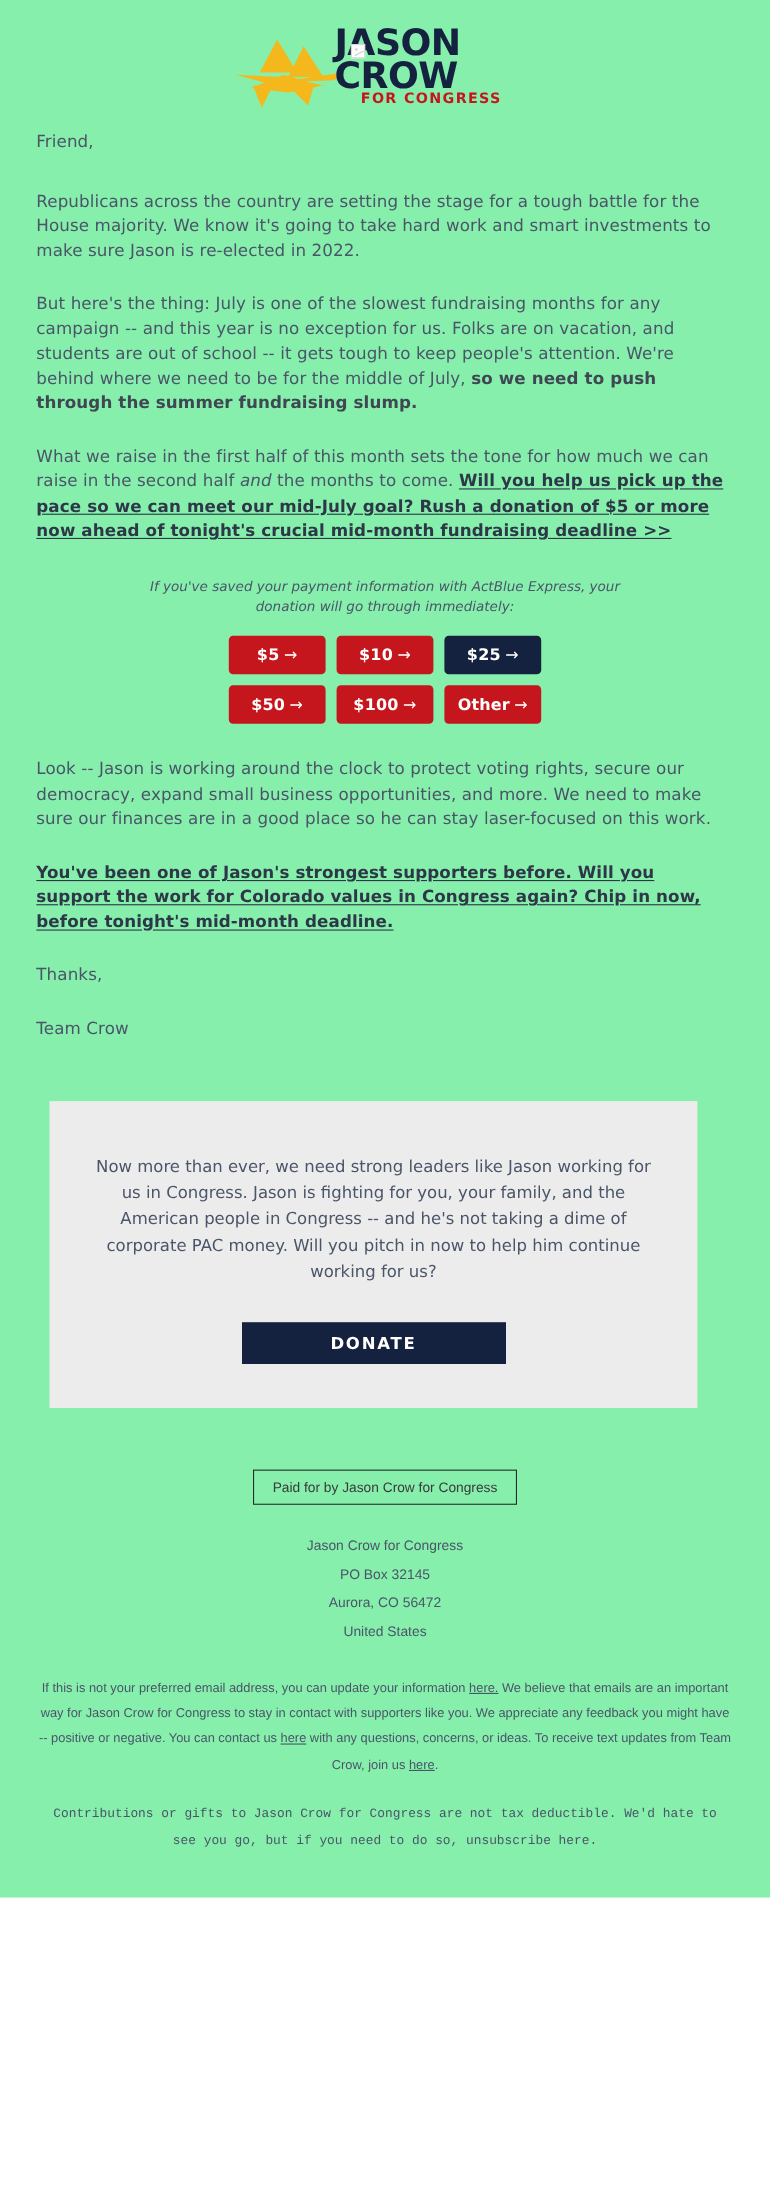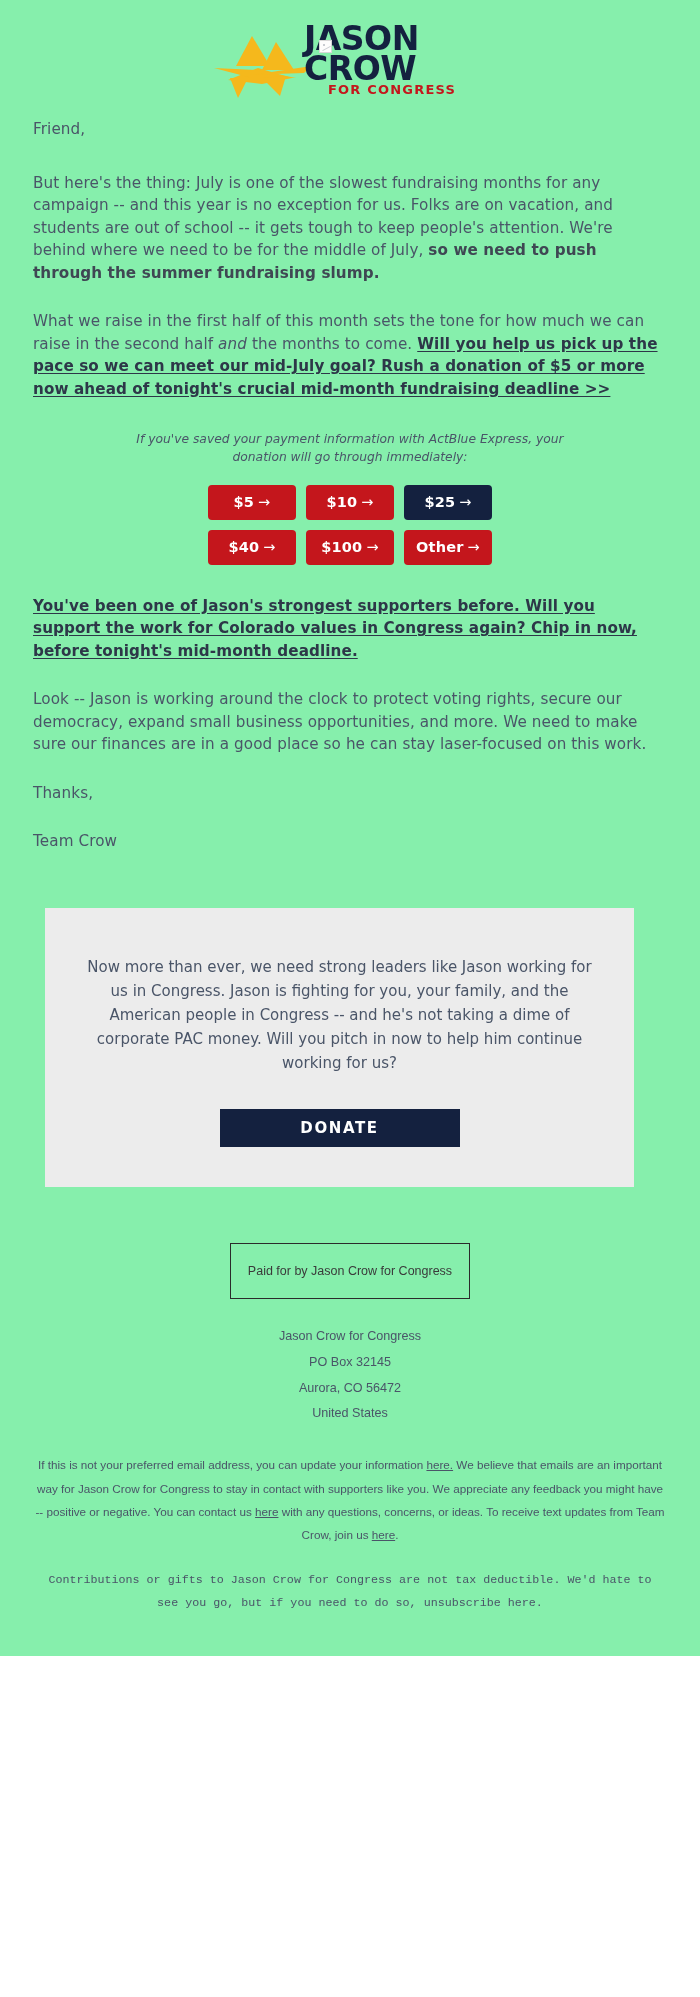--- a/index.html
+++ b/index.html
@@ -148,21 +148,21 @@
     border: none;
     cursor: pointer;
     font-family: "DejaVu Sans", sans-serif;
   }
 
   
   .paidfor-wrap { text-align: center; margin-top: 56px; }
   .paidfor {
     display: inline-block;
     border: 1px solid #2b2b2b;
-    padding: 20px 17px;
+    padding: 8px 17px;
     font-family: "Liberation Sans", sans-serif;
     font-size: 12.5px;
     color: #3a3a3a;
   }
 
   
   .address {
     text-align: center;
     margin-top: 25px;
     font-family: "Liberation Sans", sans-serif;
@@ -213,20 +213,21 @@
         <text x="128" y="76" font-family="'DejaVu Sans', sans-serif" font-size="13" font-weight="bold" fill="#c4161c" letter-spacing="1.2">FOR CONGRESS</text>
       </svg>
       <span class="broken-img"></span>
     </div>
   </div>
 
   <div class="body-col">
 
     <p class="copy first">Friend,</p>
 
+    <p class="copy">Republicans across the country are setting the stage for a tough battle for the House majority. We know it's going to take hard work and smart investments to make sure Jason is re-elected in 2022.</p>
 
     <p class="copy"><span>But here's the thing: July is one of the slowest fundraising months for any campaign -- and this year is no exception for us. Folks are on vacation, and students are out of school -- it gets tough to keep people's attention. We're behind where we need to be for the middle of July, </span><span class="b">so we need to push through the summer fundraising slump.</span></p>
 
     <p class="copy"><span>What we raise in the first half of this month sets the tone for how much we can raise in the second half </span><span class="i">and</span><span> the months to come. </span><a class="inline-link" href="#">Will you help us pick up the pace so we can meet our mid-July goal? Rush a donation of $5 or more now ahead of tonight's crucial mid-month fundraising deadline &gt;&gt;</a></p>
 
     <div class="express-note">If you've saved your payment information with ActBlue Express, your donation will go through immediately:</div>
 
     <div class="amount-grid">
       <div class="amount-row">
         <a class="amt-btn red" href="#">
@@ -237,37 +238,37 @@
             <span>$10</span>
             <span class="arrow">→</span>
           </a>
         <a class="amt-btn navy" href="#">
             <span>$25</span>
             <span class="arrow">→</span>
           </a>
       </div>
       <div class="amount-row">
         <a class="amt-btn red" href="#">
-            <span>$40</span>
+            <span>$50</span>
             <span class="arrow">→</span>
           </a>
         <a class="amt-btn red" href="#">
             <span>$100</span>
             <span class="arrow">→</span>
           </a>
         <a class="amt-btn red" href="#">
             <span>Other</span>
             <span class="arrow">→</span>
           </a>
       </div>
     </div>
 
+    <p class="copy">Look -- Jason is working around the clock to protect voting rights, secure our democracy, expand small business opportunities, and more. We need to make sure our finances are in a good place so he can stay laser-focused on this work.</p>
+
     <p class="copy"><a class="inline-link" href="#">You've been one of Jason's strongest supporters before. Will you support the work for Colorado values in Congress again? Chip in now, before tonight's mid-month deadline.</a></p>
-
-    <p class="copy">Look -- Jason is working around the clock to protect voting rights, secure our democracy, expand small business opportunities, and more. We need to make sure our finances are in a good place so he can stay laser-focused on this work.</p>
 
     <p class="copy">Thanks,</p>
     <p class="copy">Team Crow</p>
   </div>
 
   <div class="callout">
     <p>Now more than ever, we need strong leaders like Jason working for us in Congress. Jason is fighting for you, your family, and the American people in Congress -- and he's not taking a dime of corporate PAC money. Will you pitch in now to help him continue working for us?</p>
     <a class="donate-btn" href="#">DONATE</a>
   </div>
 

